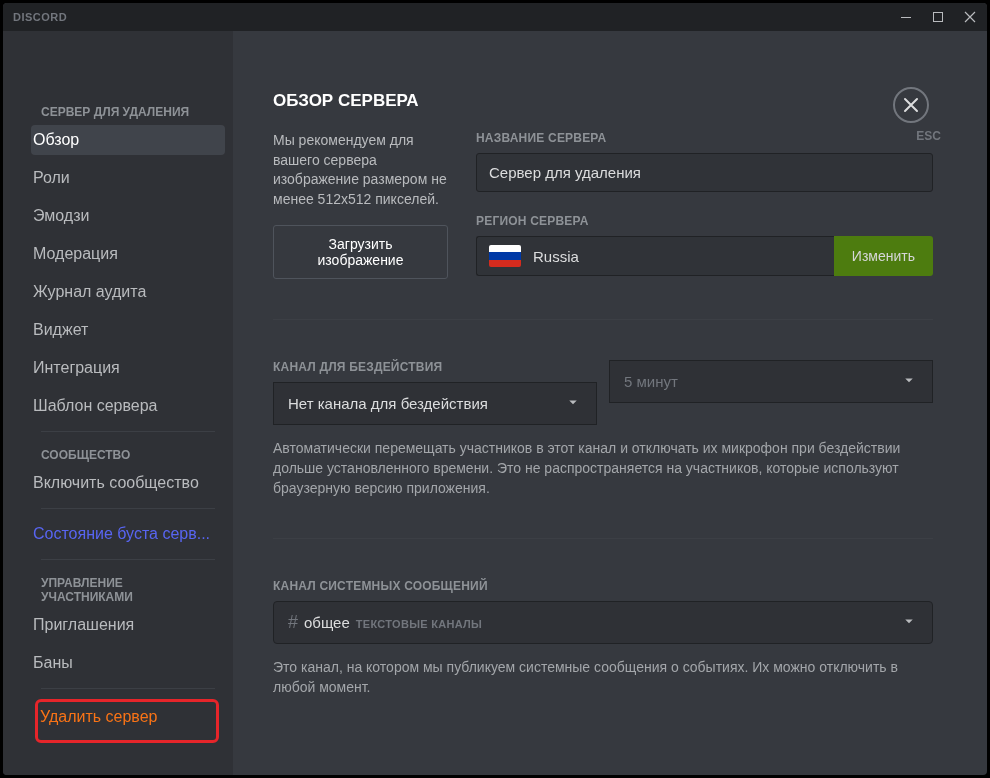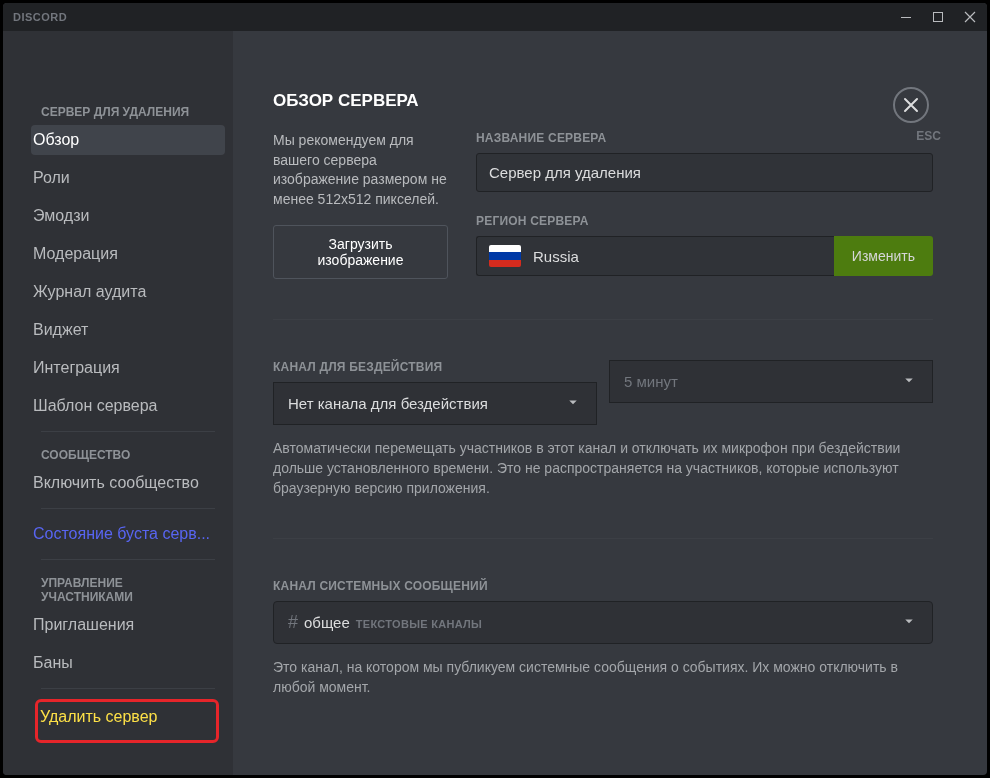--- a/index.html
+++ b/index.html
@@ -66,21 +66,21 @@
     margin-bottom: 8px;
     white-space: nowrap;
     overflow: hidden;
     text-overflow: ellipsis;
   }
   .side-item.selected {
     background: #40444b;
     color: #fff;
   }
   .side-item.boost { color: #5865f2; }
-  .side-item.danger { color: #fde047; font-weight: 500; }
+  .side-item.danger { color: #f97316; font-weight: 500; }
   .side-sep {
     height: 1px;
     background: #3c3f45;
     margin: 10px;
   }
   .highlight-box {
     border: 3px solid #e6252a;
     border-radius: 6px;
     margin: 6px 6px 6px 4px;
     padding: 0;

